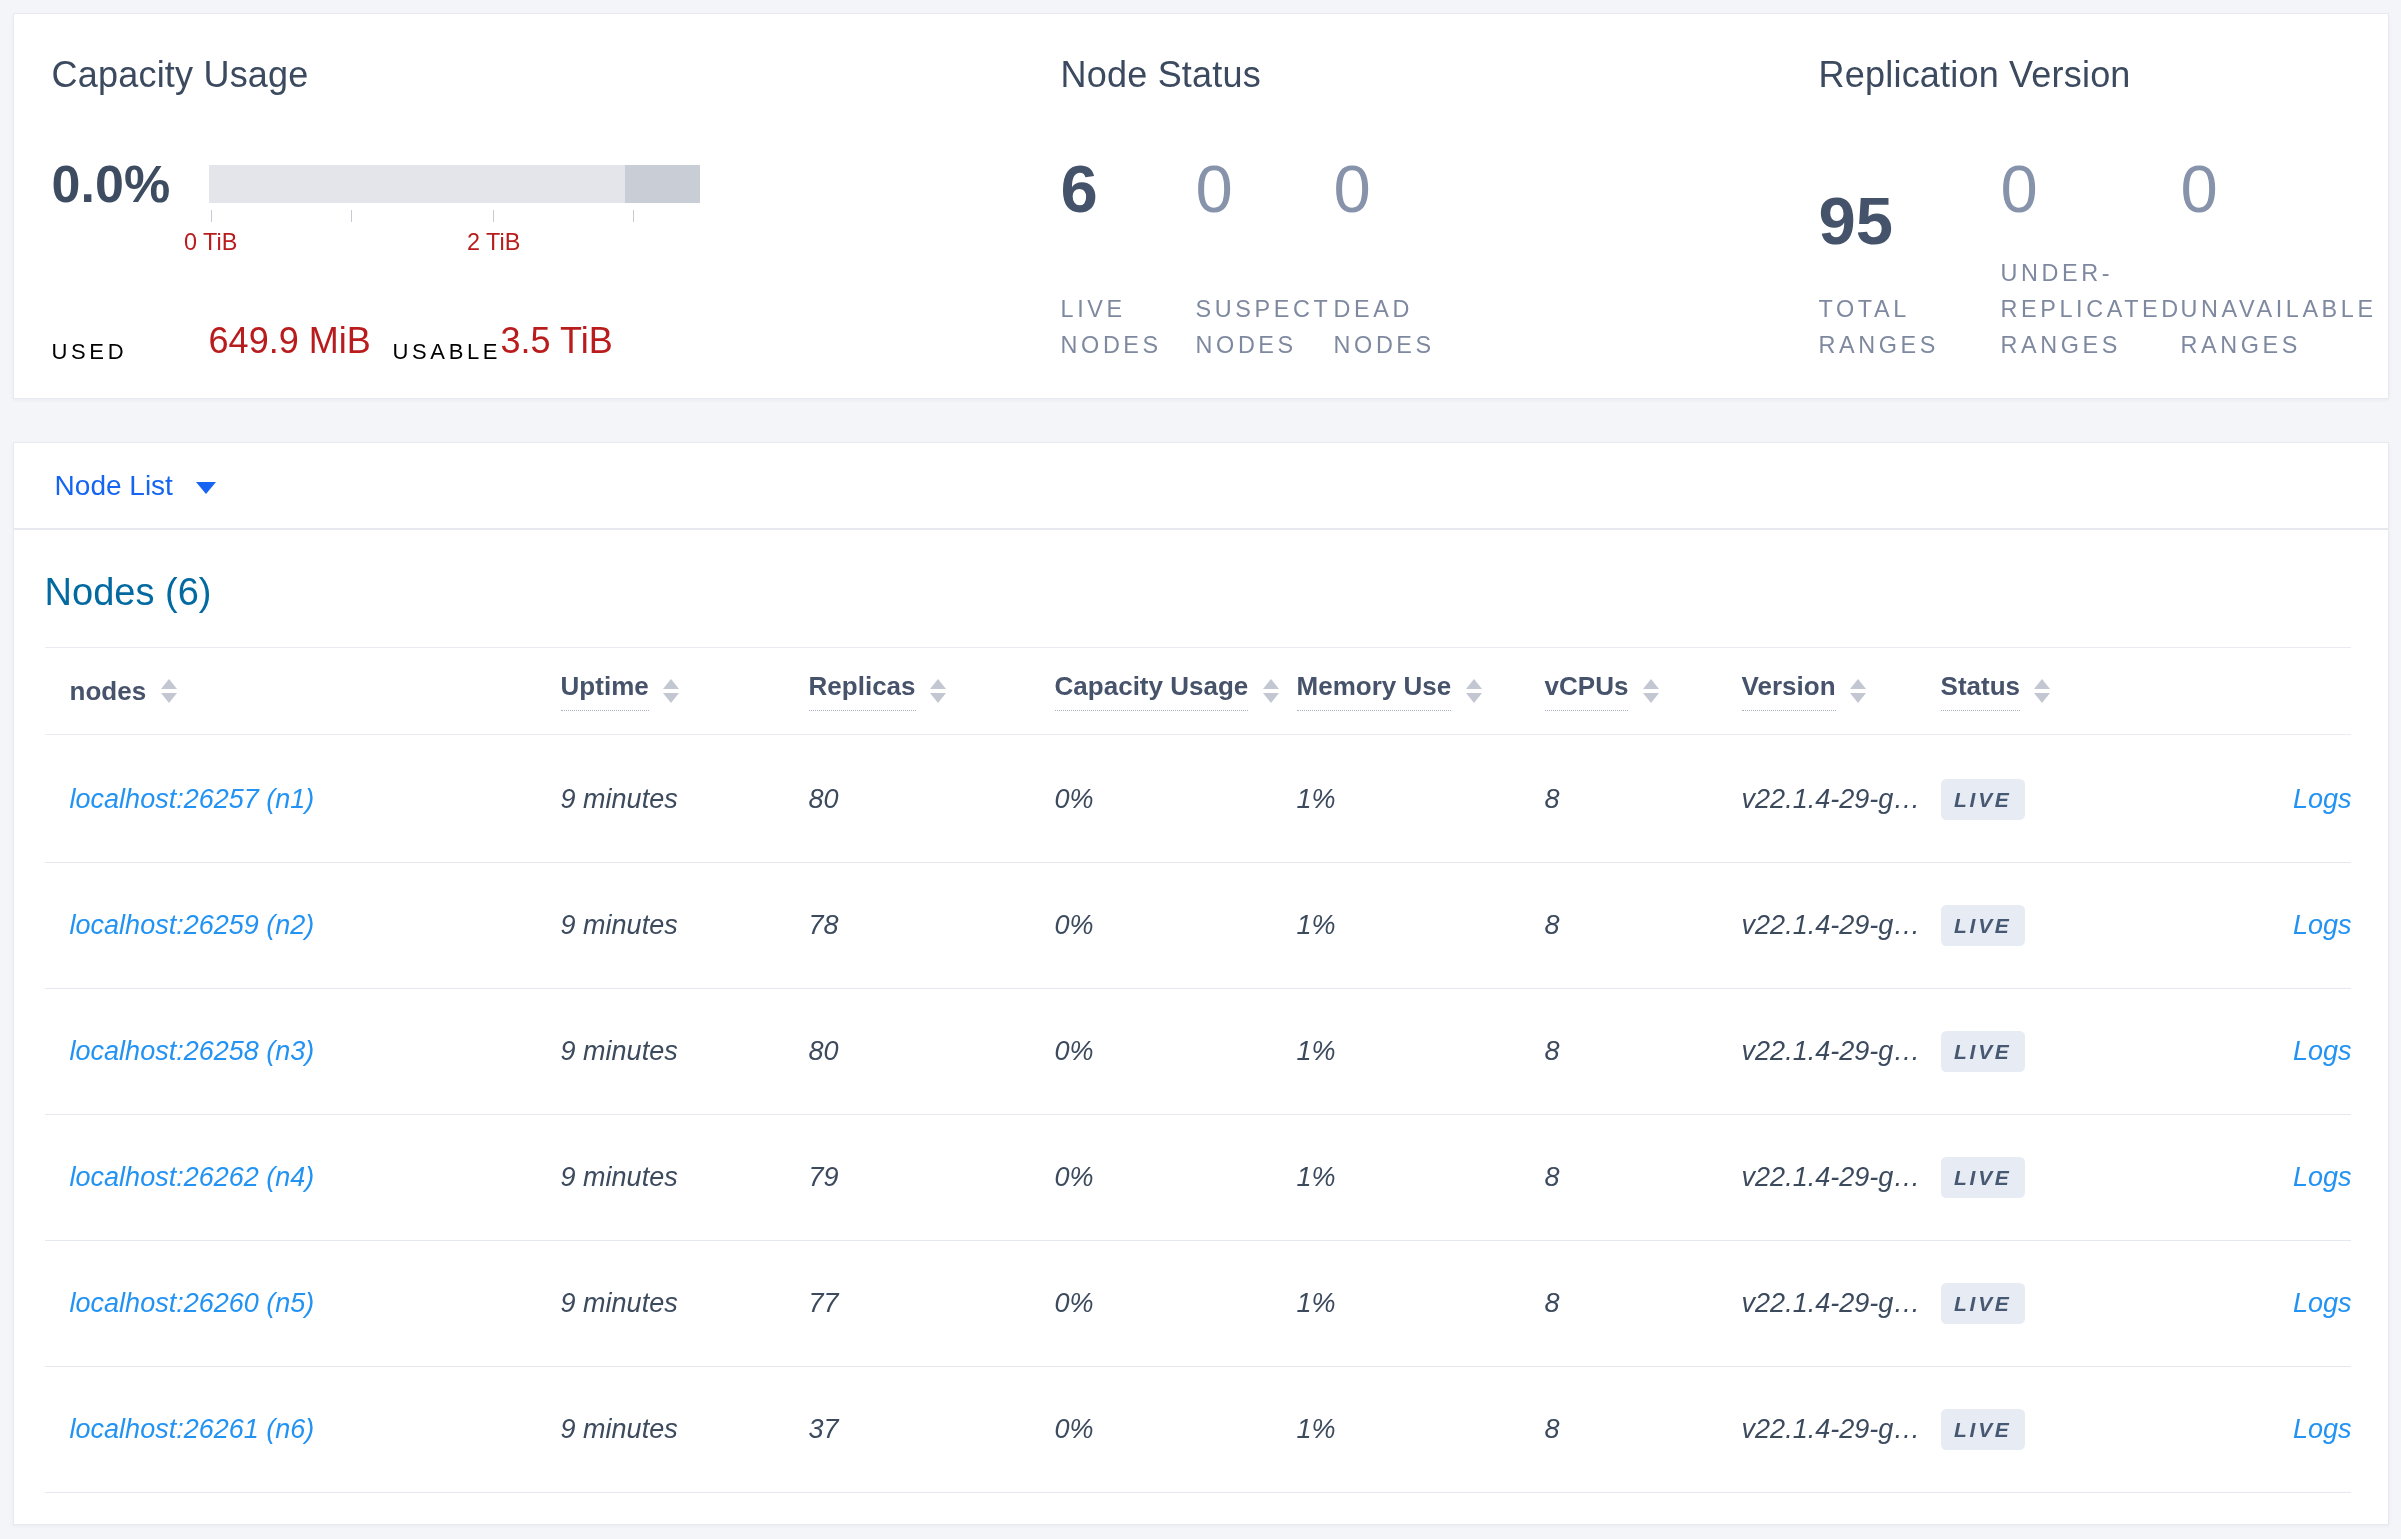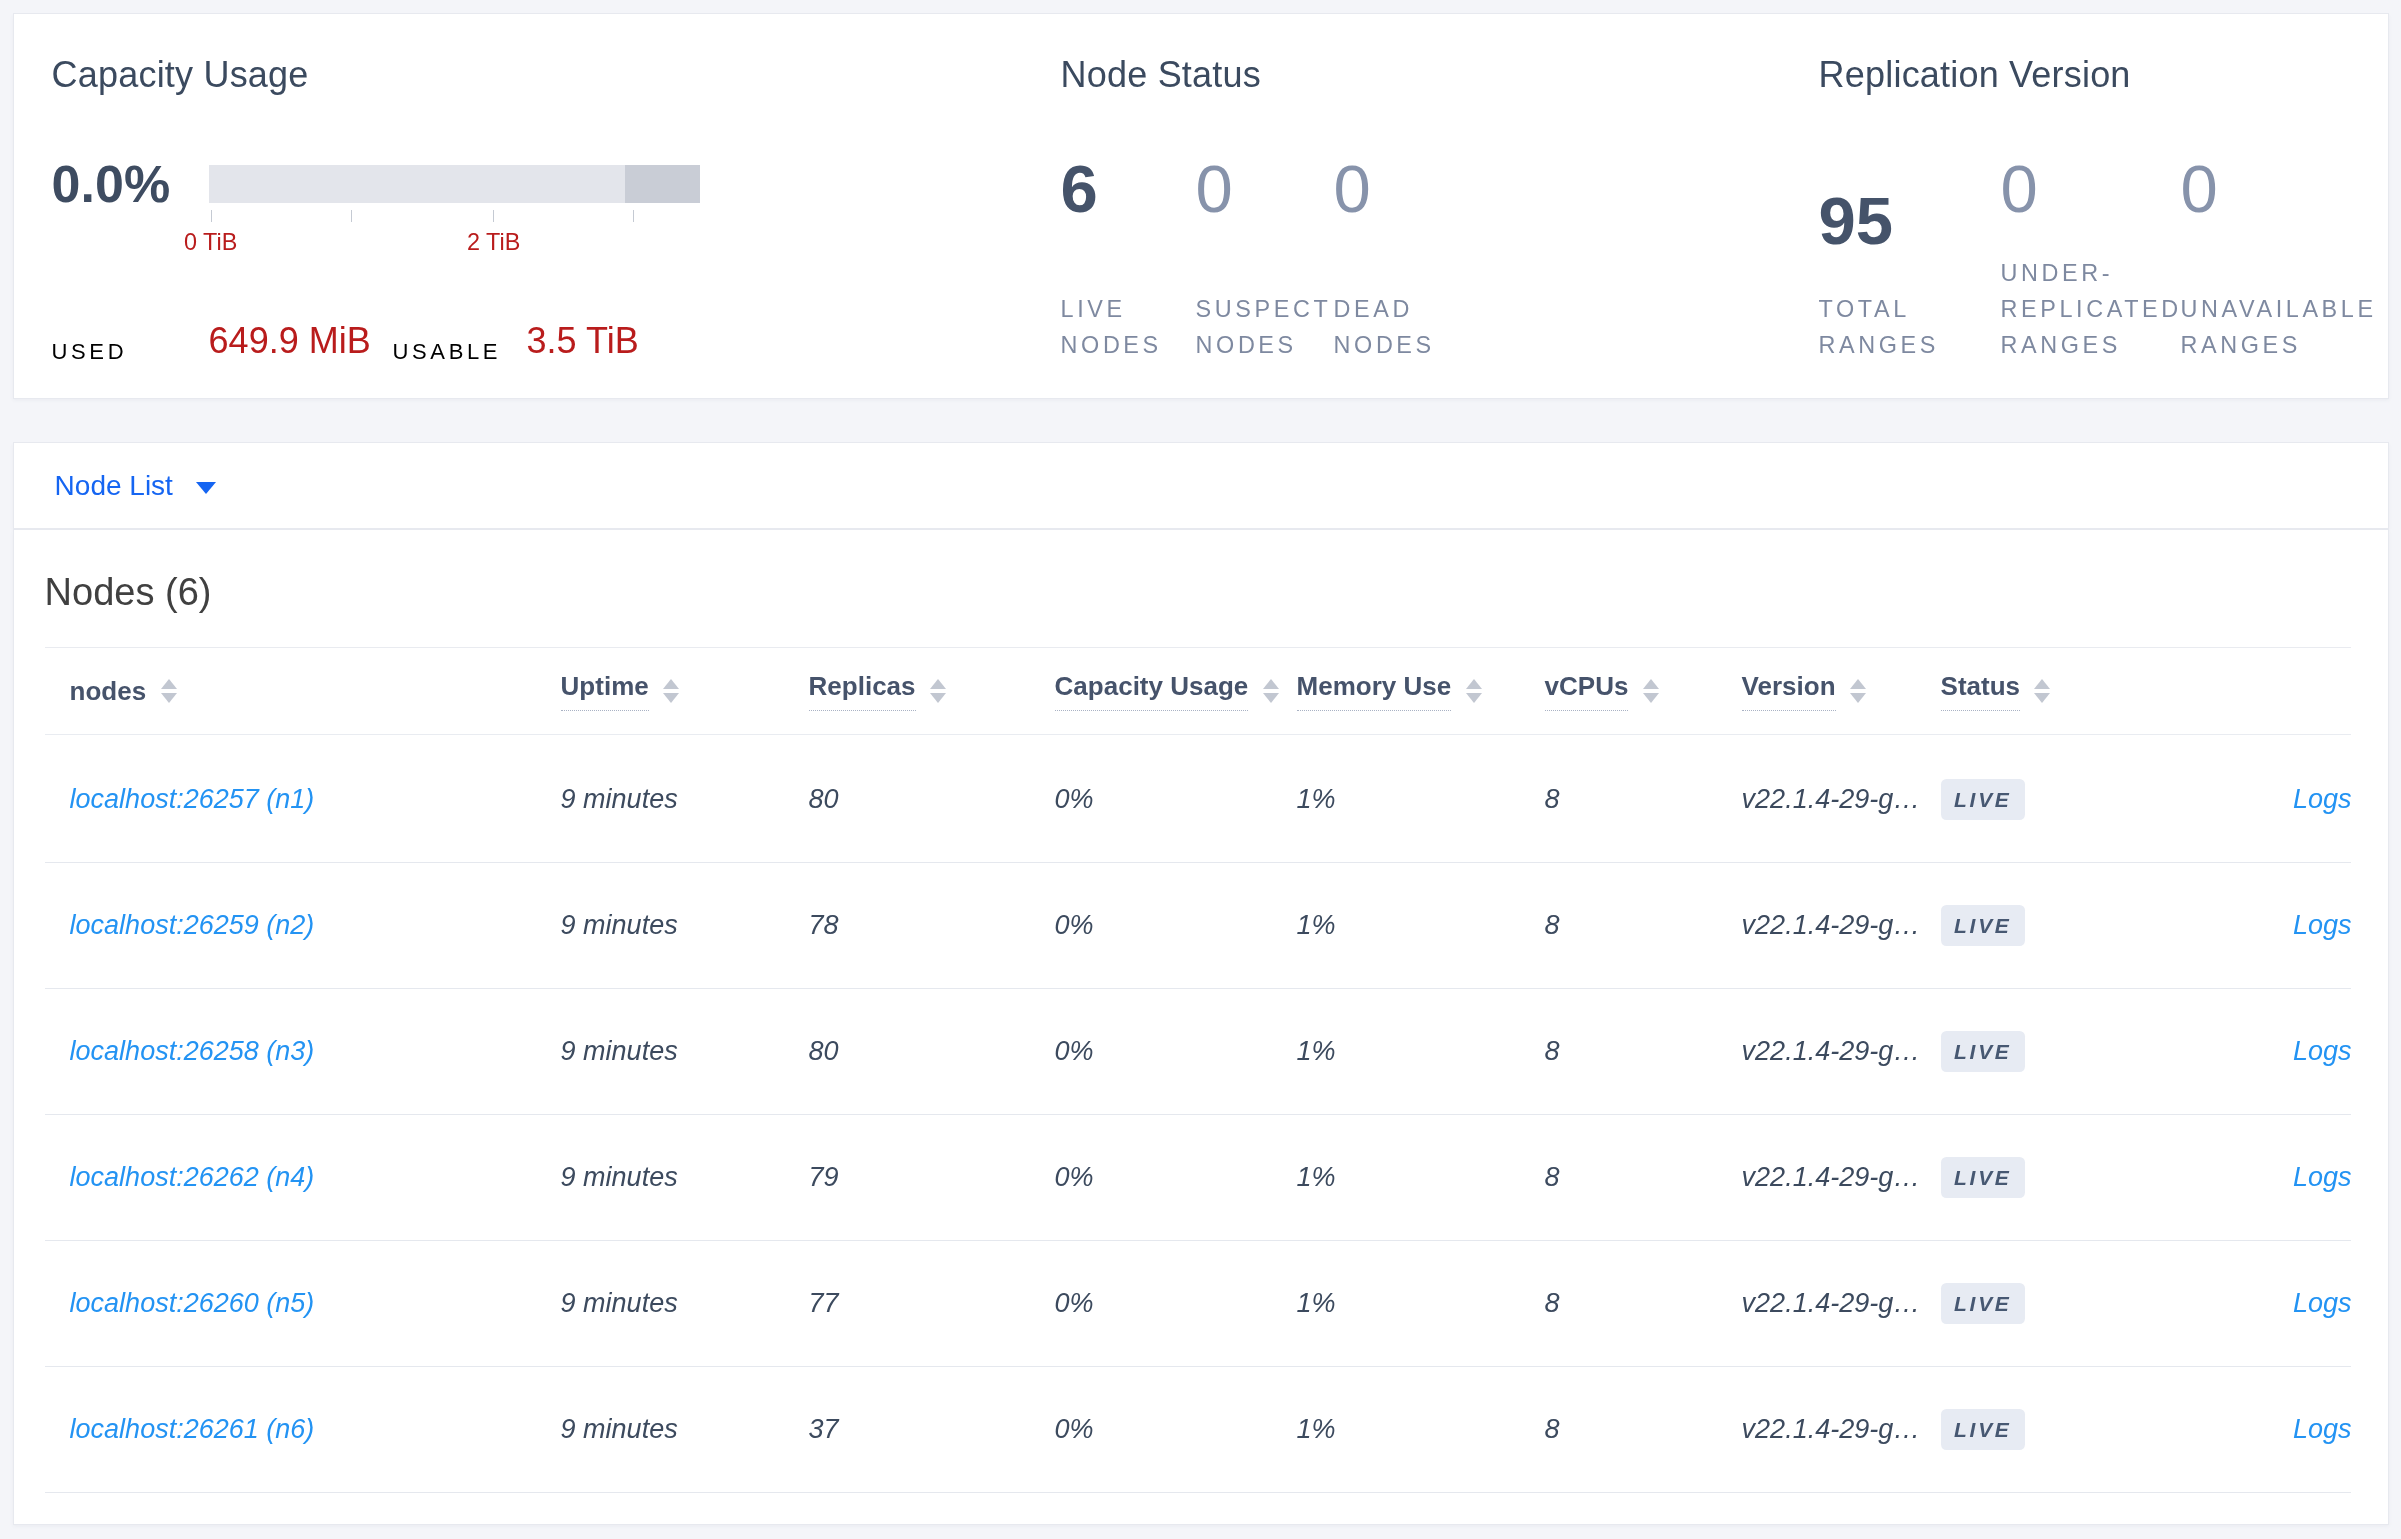--- a/index.html
+++ b/index.html
@@ -51,21 +51,21 @@
   .cap-tick-label.l2{left:480px;}
   .cap-kv-label{
     position:absolute;top:325px;
     font-size:22px;letter-spacing:3.6px;color:#000000;white-space:nowrap;
   }
   .cap-kv-value{
     position:absolute;top:306px;
     font-size:36px;font-weight:500;color:#b91c1c;white-space:nowrap;
   }
   .used-label{left:38px;} .used-value{left:195px;}
-  .usable-label{left:379px;} .usable-value{left:513px;}
+  .usable-label{left:379px;} .usable-value{left:487px;}
   
   .sec-nodes .sec-title{left:1047px;}
   .sec-repl  .sec-title{left:1805px;}
   .stats-row{
     position:absolute;top:141px;height:209px;display:flex;
   }
   .stats-row.nodes-stats{left:1047px;}
   .stats-row.repl-stats{left:1805px;}
   .stat{display:flex;flex-direction:column;box-sizing:border-box;}
   .stat-value{
@@ -95,21 +95,21 @@
   .caret{
     width:0;height:0;margin-top:5.4px;
     border-left:10px solid transparent;
     border-right:10px solid transparent;
     border-top:12.6px solid #1565f2;
   }
   
   #nodes-card{left:12.6px;top:529px;width:2376px;height:996px;}
   .nodes-title{
     position:absolute;left:31px;top:41px;margin:0;
-    font-size:38px;font-weight:500;color:#404040;
+    font-size:38px;font-weight:500;color:#0369a1;
   }
   .table-top-divider{
     position:absolute;left:31px;top:117px;width:2306px;height:0.9px;background:#e9ebf0;
   }
   .grid-cols{
     display:grid;
     grid-template-columns:516px 248px 246px 242px 248px 197px 199px 216px 195px;
     align-items:center;
   }
   .thead{

